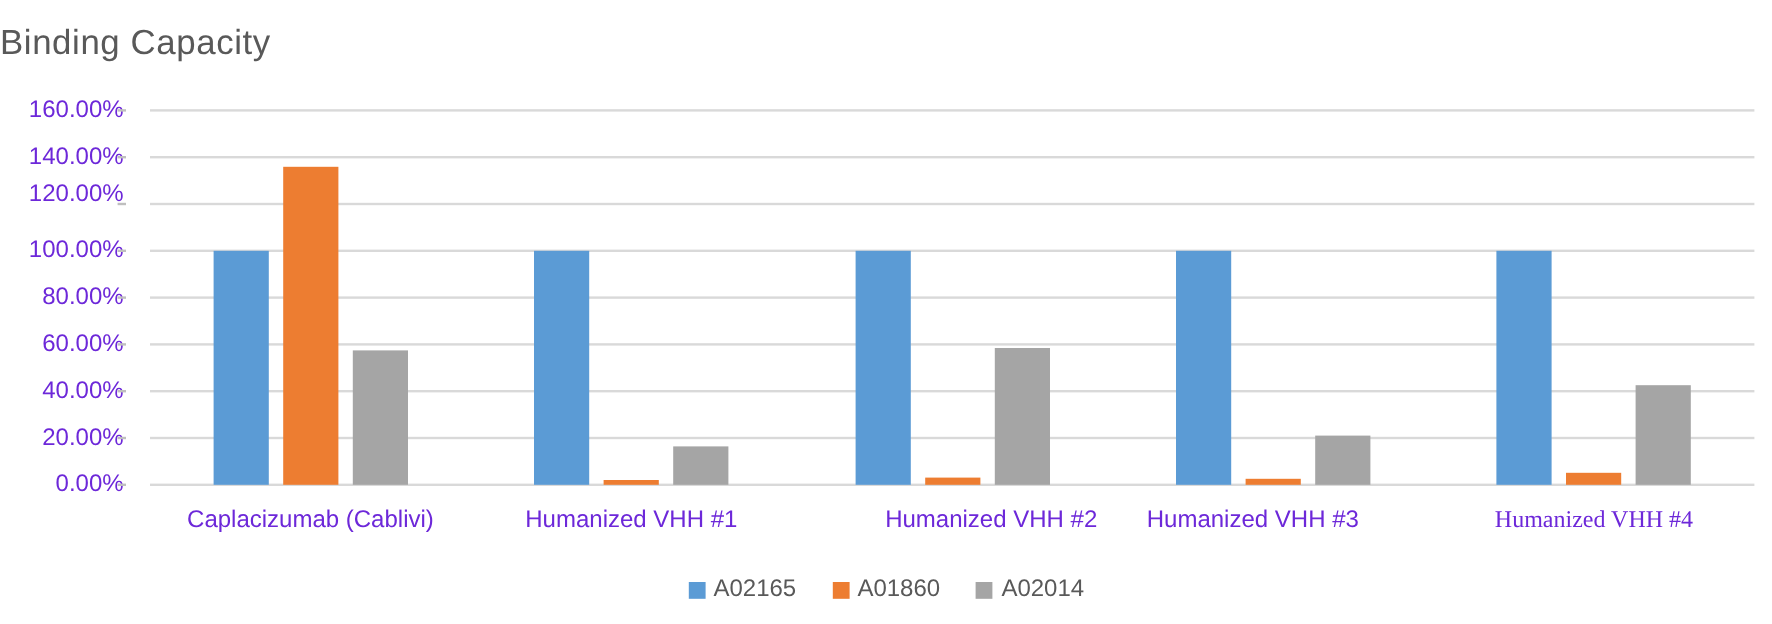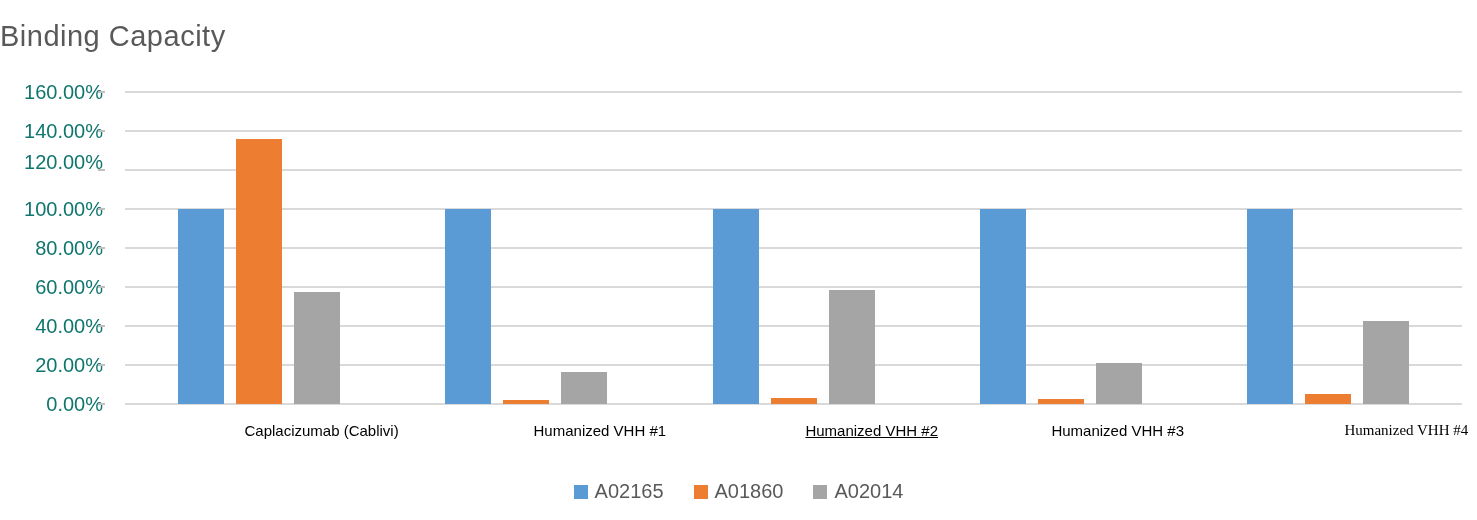--- a/index.html
+++ b/index.html
@@ -44,21 +44,21 @@
     left: 0;
     top: 92px;
     width: 103px;
     height: 312px;
   }
   .y-tick-label {
     position: absolute;
     right: 0;
     transform: translateY(-50%);
     font-size: 20px;
-    color: #0f766e;
+    color: #6d28d9;
     white-space: nowrap;
   }
   .y-tick-mark {
     position: absolute;
     left: 98px;
     width: 7px;
     height: 2px;
     background: #bfbfbf;
   }
   .bar {
@@ -69,23 +69,23 @@
     position: absolute;
     left: 125px;
     top: 422px;
     width: 1337px;
     height: 30px;
   }
   .x-tick-label {
     position: absolute;
     width: 280px;
     transform: translateX(-50%);
-    text-align: right;
-    font-size: 15px;
-    color: #000000;
+    text-align: center;
+    font-size: 20px;
+    color: #6d28d9;
     white-space: nowrap;
   }
   .legend {
     position: absolute;
     top: 480px;
     left: 0;
     right: 0;
     display: flex;
     justify-content: center;
     align-items: center;
@@ -144,21 +144,21 @@
       <div class="bar" title="A02165: 100%" style="left: 854.9px; width: 46px; height: 195px; background: rgb(91, 155, 213);"></div>
       <div class="bar" title="A01860: 2.5%" style="left: 912.9px; width: 46px; height: 4.875px; background: rgb(237, 125, 49);"></div>
       <div class="bar" title="A02014: 21%" style="left: 970.9px; width: 46px; height: 40.95px; background: rgb(165, 165, 165);"></div>
       <div class="bar" title="A02165: 100%" style="left: 1122.3px; width: 46px; height: 195px; background: rgb(91, 155, 213);"></div>
       <div class="bar" title="A01860: 5%" style="left: 1180.3px; width: 46px; height: 9.75px; background: rgb(237, 125, 49);"></div>
       <div class="bar" title="A02014: 42.5%" style="left: 1238.3px; width: 46px; height: 82.875px; background: rgb(165, 165, 165);"></div>
     </div>
   <div class="x-axis-labels" id="xaxis">
       <div class="x-tick-label" style="left: 133.7px;">Caplacizumab (Cablivi)</div>
       <div class="x-tick-label" style="left: 401.1px;">Humanized VHH #1</div>
-      <div class="x-tick-label" style="left: 673px; text-decoration: underline;">Humanized VHH #2</div>
+      <div class="x-tick-label" style="left: 701px;">Humanized VHH #2</div>
       <div class="x-tick-label" style="left: 919px;">Humanized VHH #3</div>
       <div class="x-tick-label" style="left: 1203.3px; font-family: Liberation Serif, serif;">Humanized VHH #4</div>
     </div>
   <div class="legend" id="legend">
       <div class="legend-item">
         <span class="legend-swatch" style="background: rgb(91, 155, 213);"></span>
         <span class="legend-label">A02165</span>
       </div>
       <div class="legend-item">
         <span class="legend-swatch" style="background: rgb(237, 125, 49);"></span>

